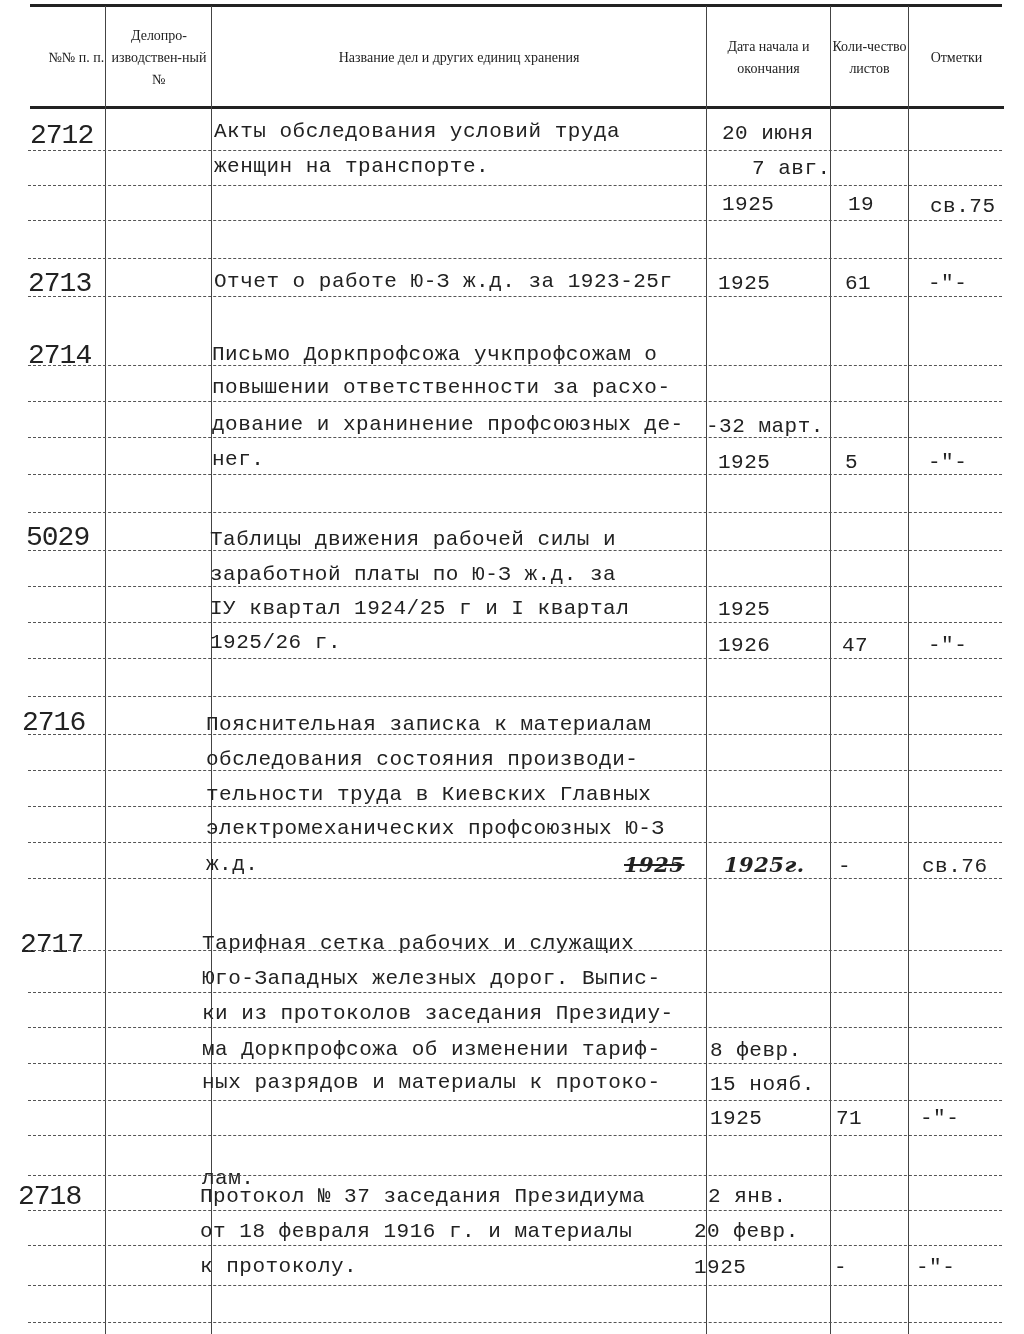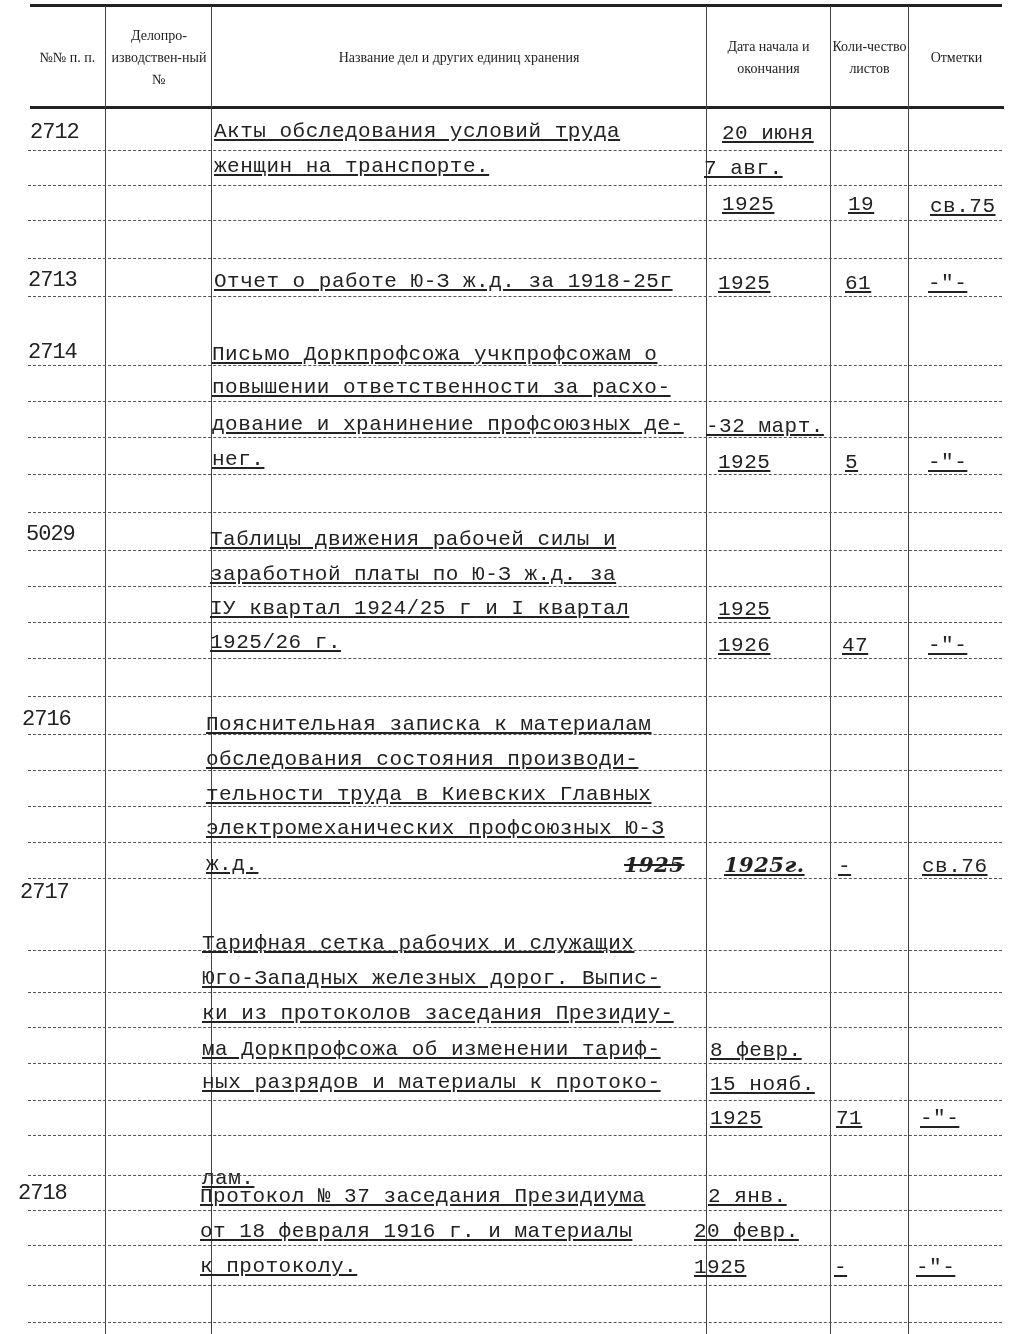--- a/index.html
+++ b/index.html
@@ -1,61 +1,61 @@
 <!DOCTYPE html>
 <html><head>
 <meta charset="utf-8">
 <style>
   html,body{margin:0;padding:0;background:#fff;}
   body{width:1024px;height:1334px;position:relative;overflow:hidden;font-family:"Liberation Mono","DejaVu Sans Mono",monospace;color:#222;}
   .topline{position:absolute;left:30px;right:22px;top:4px;height:3px;background:#222;}
   .headline{position:absolute;left:30px;right:20px;top:106px;height:3px;background:#222;}
   .vline{position:absolute;top:6px;bottom:0;width:1px;background:#444;}
   .hdr{position:absolute;top:10px;height:95px;display:flex;align-items:center;justify-content:center;text-align:center;font-family:"Liberation Serif","DejaVu Serif",serif;font-size:14px;line-height:22px;color:#222;}
-  .row-id{position:absolute;font-size:22px;letter-spacing:-1px;}
-  .txt{position:absolute;font-size:21px;white-space:nowrap;letter-spacing:0.5px;text-decoration:underline;}
+  .row-id{position:absolute;font-size:28px;letter-spacing:-1px;}
+  .txt{position:absolute;font-size:21px;white-space:nowrap;letter-spacing:0.5px;}
   .rule{position:absolute;height:1px;border-top:1px dashed #555;}
   .hand{font-family:"DejaVu Serif",serif;font-style:italic;font-weight:bold;}
   .strike{text-decoration:line-through;}
 </style>
 </head>
 <body>
 
 <div>
 
   <div class="topline"></div>
   <div class="headline"></div>
 
   <div class="vline" style="left:105px"></div>
   <div class="vline" style="left:211px;top:6px"></div>
   <div class="vline" style="left:706px"></div>
   <div class="vline" style="left:830px"></div>
   <div class="vline" style="left:908px"></div>
 
-  <div class="hdr" style="left:30px;width:75px">№№ п. п.</div>
+  <div class="hdr" style="left:39px;width:75px">№№ п. п.</div>
   <div class="hdr" style="left:107px;width:104px">Делопро-изводствен-ный №</div>
   <div class="hdr" style="left:212px;width:494px">Название дел и других единиц хранения</div>
   <div class="hdr" style="left:707px;width:123px">Дата начала и окончания</div>
   <div class="hdr" style="left:831px;width:77px">Коли-чество листов</div>
   <div class="hdr" style="left:909px;width:95px">Отметки</div>
 
   <div>
     <div class="row-id" style="left:30px;top:120px">2712</div>
     <div class="txt" style="left:214px;top:120px">Акты обследования условий труда</div>
     <div class="txt" style="left:214px;top:155px">женщин на транспорте.</div>
     <div class="txt" style="left:722px;top:122px">20 июня</div>
-    <div class="txt" style="left:704px;top:157px">7 авг.</div>
+    <div class="txt" style="left:752px;top:157px">7 авг.</div>
     <div class="txt" style="left:722px;top:193px">1925</div>
     <div class="txt" style="left:848px;top:193px">19</div>
     <div class="txt" style="left:930px;top:195px">св.75</div>
   </div>
 
   <div>
     <div class="row-id" style="left:28px;top:268px">2713</div>
-    <div class="txt" style="left:214px;top:270px">Отчет о работе Ю-З ж.д. за 1918-25г</div>
+    <div class="txt" style="left:214px;top:270px">Отчет о работе Ю-З ж.д. за 1923-25г</div>
     <div class="txt" style="left:718px;top:272px">1925</div>
     <div class="txt" style="left:845px;top:272px">61</div>
     <div class="txt" style="left:928px;top:272px">-"-</div>
   </div>
 
   <div>
     <div class="row-id" style="left:28px;top:340px">2714</div>
     <div class="txt" style="left:212px;top:343px">Письмо Доркпрофсожа учкпрофсожам о</div>
     <div class="txt" style="left:212px;top:376px">повышении ответственности за расхо-</div>
     <div class="txt" style="left:212px;top:413px">дование и хранинение профсоюзных де-</div>
@@ -85,21 +85,21 @@
     <div class="txt" style="left:206px;top:783px">тельности труда в Киевских Главных</div>
     <div class="txt" style="left:206px;top:817px">электромеханических профсоюзных Ю-З</div>
     <div class="txt" style="left:206px;top:853px">ж.д.</div>
     <div class="txt hand strike" style="left:624px;top:852px">1925</div>
     <div class="txt hand" style="left:724px;top:852px">1925г.</div>
     <div class="txt" style="left:838px;top:855px">-</div>
     <div class="txt" style="left:922px;top:855px">св.76</div>
   </div>
 
   <div>
-    <div class="row-id" style="left:20px;top:880px">2717</div>
+    <div class="row-id" style="left:20px;top:929px">2717</div>
     <div class="txt" style="left:202px;top:932px">Тарифная сетка рабочих и служащих</div>
     <div class="txt" style="left:202px;top:967px">Юго-Западных железных дорог. Выпис-</div>
     <div class="txt" style="left:202px;top:1002px">ки из протоколов заседания Президиу-</div>
     <div class="txt" style="left:202px;top:1038px">ма Доркпрофсожа об изменении тариф-</div>
     <div class="txt" style="left:202px;top:1071px">ных разрядов и материалы к протоко-</div>
     <div class="txt" style="left:202px;top:1167px">лам.</div>
     <div class="txt" style="left:710px;top:1039px">8 февр.</div>
     <div class="txt" style="left:710px;top:1073px">15 нояб.</div>
     <div class="txt" style="left:710px;top:1107px">1925</div>
     <div class="txt" style="left:836px;top:1107px">71</div>

